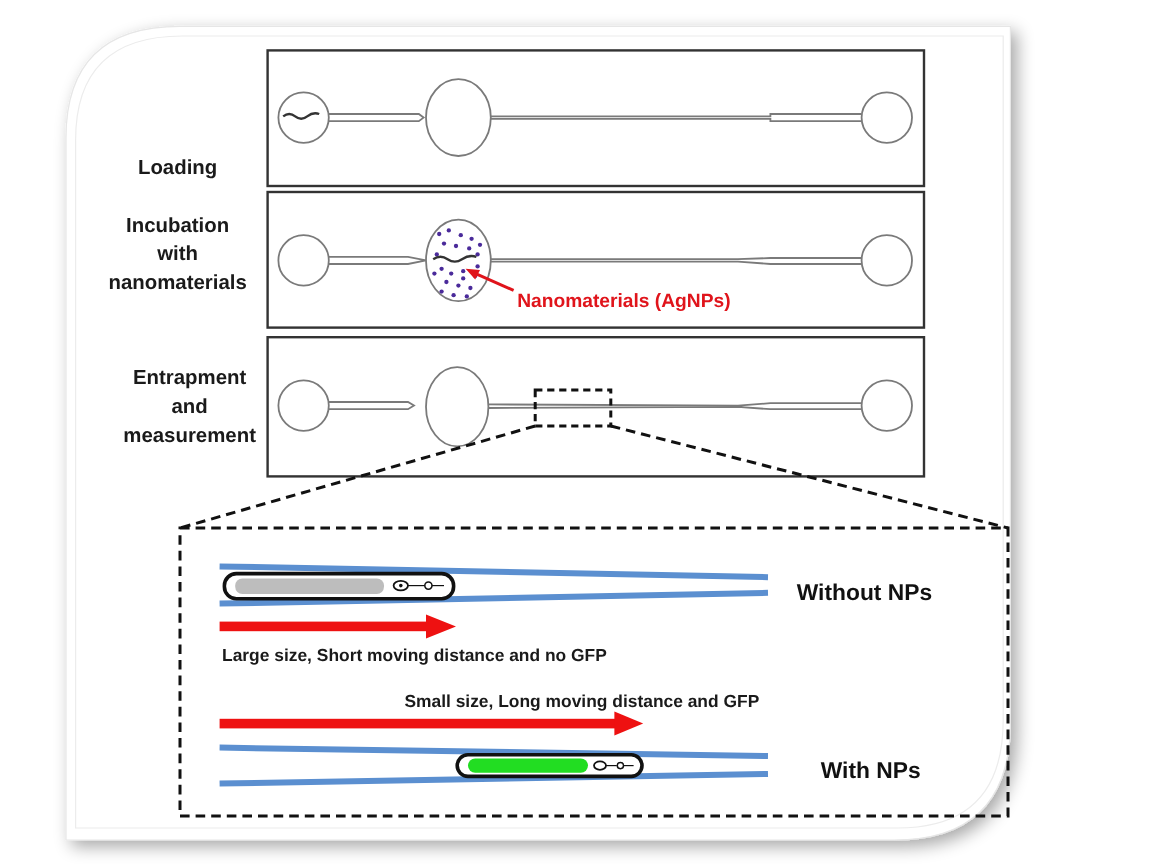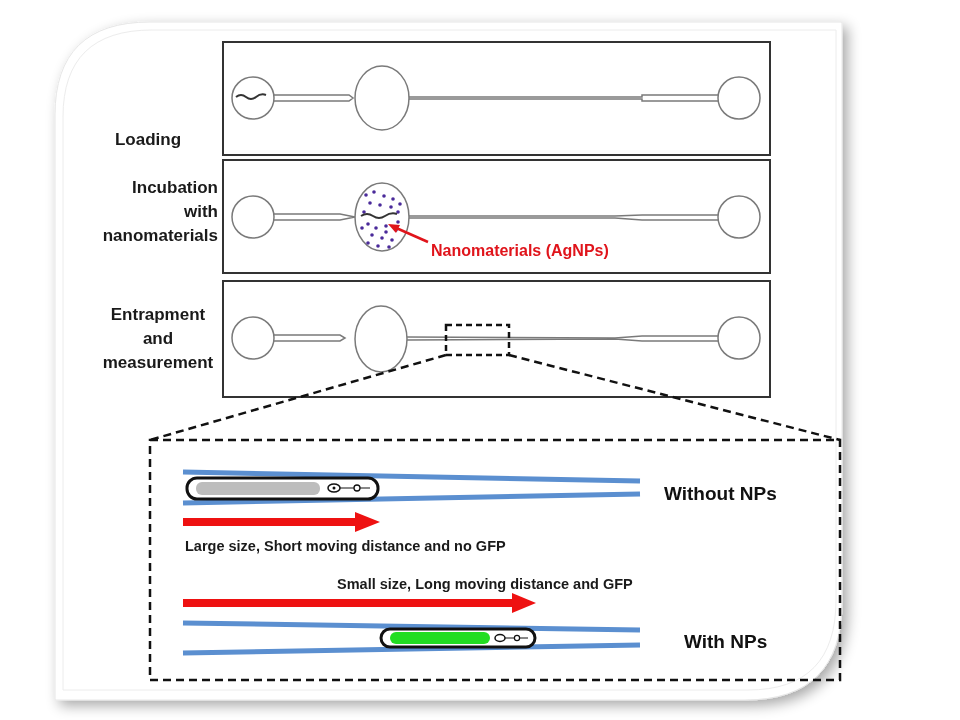--- a/index.html
+++ b/index.html
@@ -127,18 +127,18 @@
       <ellipse cx="500" cy="638" rx="5" ry="3.5" fill="none" stroke="#111" stroke-width="1.5"></ellipse>
       <line x1="505" y1="638" x2="514" y2="638" stroke="#111" stroke-width="1"></line>
       <circle cx="517" cy="638" r="2.6" fill="#fff" stroke="#111" stroke-width="1.2"></circle>
       <line x1="520" y1="638" x2="528" y2="638" stroke="#111" stroke-width="1"></line>
       <text class="txt-bold" x="684" y="648" font-size="19" fill="#111">With NPs</text>
     </g>
   </g>
 </svg>
 
 <div class="stage-label" style="left:78px; top:92px; width:140px;margin-top:36px;">Loading</div>
-<div class="stage-label" style="left:78px; top:176px; width:140px;text-align:right;">Incubation
+<div class="stage-label" style="left:78px; top:176px; width:140px;">Incubation
 with
 nanomaterials</div>
 <div class="stage-label" style="left:88px; top:303px; width:140px;">Entrapment
 and
 measurement</div>
 
 </body></html>

